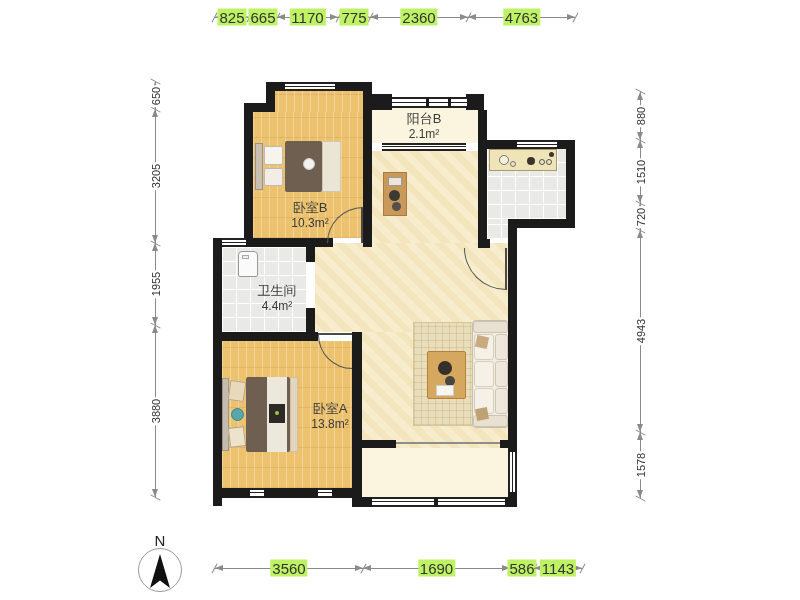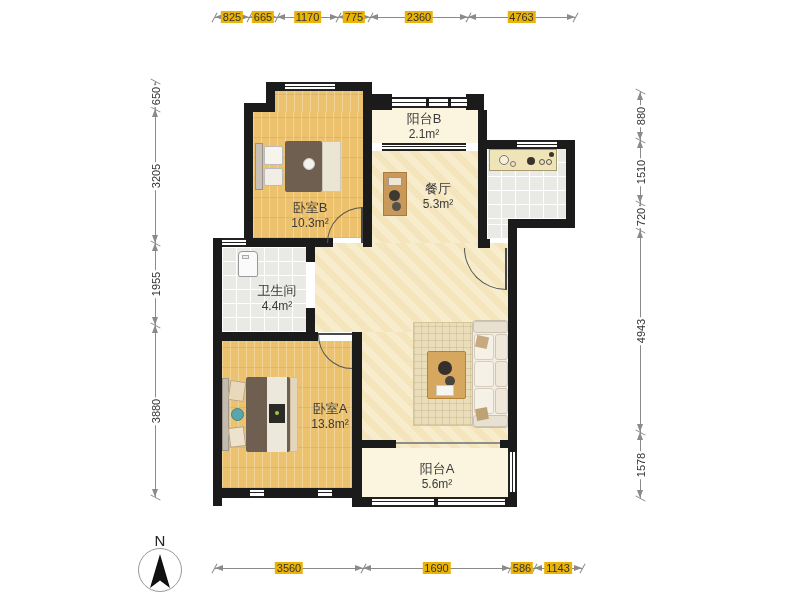--- a/index.html
+++ b/index.html
@@ -43,21 +43,21 @@
   .room-label .ar{font-size:12px}
 
   
   .dim-h{position:absolute;height:0;border-top:1px solid #8a8a8a}
   .dim-h .ah-l,.dim-h .ah-r{position:absolute;top:-4px;width:0;height:0;
     border-top:3.5px solid transparent;border-bottom:3.5px solid transparent}
   .dim-h .ah-l{left:0;border-right:8px solid #8a8a8a}
   .dim-h .ah-r{right:0;border-left:8px solid #8a8a8a}
   .dim-h .tk{position:absolute;top:-6px;width:1px;height:11px;background:#8a8a8a;transform:rotate(28deg)}
   .dim-h .num{position:absolute;left:50%;top:-1px;transform:translate(-50%,-50%);
-    background:#eab308;padding:0 2px;font-size:11px;color:#333;white-space:nowrap}
+    background:#bef264;padding:0 2px;font-size:15px;color:#333;white-space:nowrap}
   .dim-v{position:absolute;width:0;border-left:1px solid #8a8a8a}
   .dim-v .av-t,.dim-v .av-b{position:absolute;left:-4px;width:0;height:0;
     border-left:3.5px solid transparent;border-right:3.5px solid transparent}
   .dim-v .av-t{top:0;border-bottom:8px solid #8a8a8a}
   .dim-v .av-b{bottom:0;border-top:8px solid #8a8a8a}
   .dim-v .tk{position:absolute;left:-6px;width:11px;height:1px;background:#8a8a8a;transform:rotate(28deg)}
   .dim-v .num{position:absolute;top:50%;left:0;transform:translate(-50%,-50%) rotate(-90deg);
     background:#fff;padding:0 2px;font-size:11px;color:#333;white-space:nowrap}
 
   
@@ -206,35 +206,27 @@
   </div>
 
   <div class="room-label" style="left:275px;top:200px">
     <span class="nm">卧室B</span>
     <span class="ar">10.3m²</span>
   </div>
   <div class="room-label" style="left:389px;top:111px">
     <span class="nm">阳台B</span>
     <span class="ar">2.1m²</span>
   </div>
-  <div class="room-label" style="left:403px;top:181px">
-    <span class="nm">餐厅</span>
-    <span class="ar">5.3m²</span>
-  </div>
   <div class="room-label" style="left:242px;top:283px">
     <span class="nm">卫生间</span>
     <span class="ar">4.4m²</span>
   </div>
   <div class="room-label" style="left:295px;top:401px">
     <span class="nm">卧室A</span>
     <span class="ar">13.8m²</span>
-  </div>
-  <div class="room-label" style="left:402px;top:461px">
-    <span class="nm">阳台A</span>
-    <span class="ar">5.6m²</span>
   </div>
 
   <div>
     <div class="dim-h" style="left:215px;top:17px;width:34px">
         <i class="ah-l"></i>
         <i class="ah-r"></i>
         <i class="tk" style="left:-1px"></i>
         <i class="tk" style="right:-1px"></i>
         <span class="num">825</span>
       </div>

